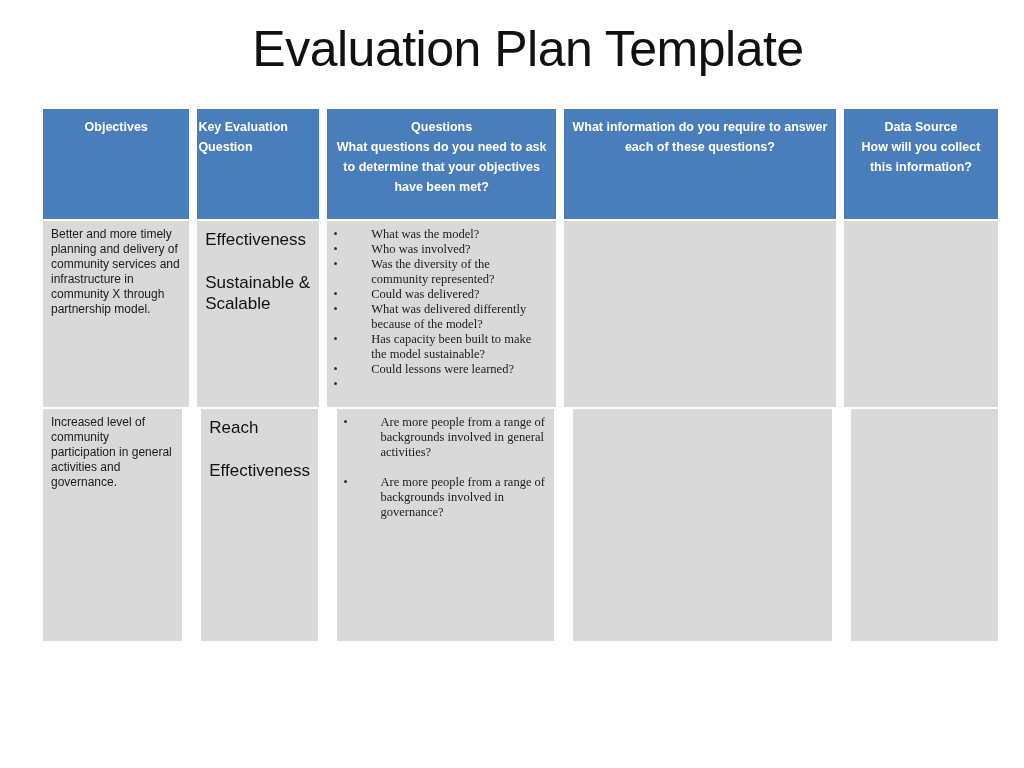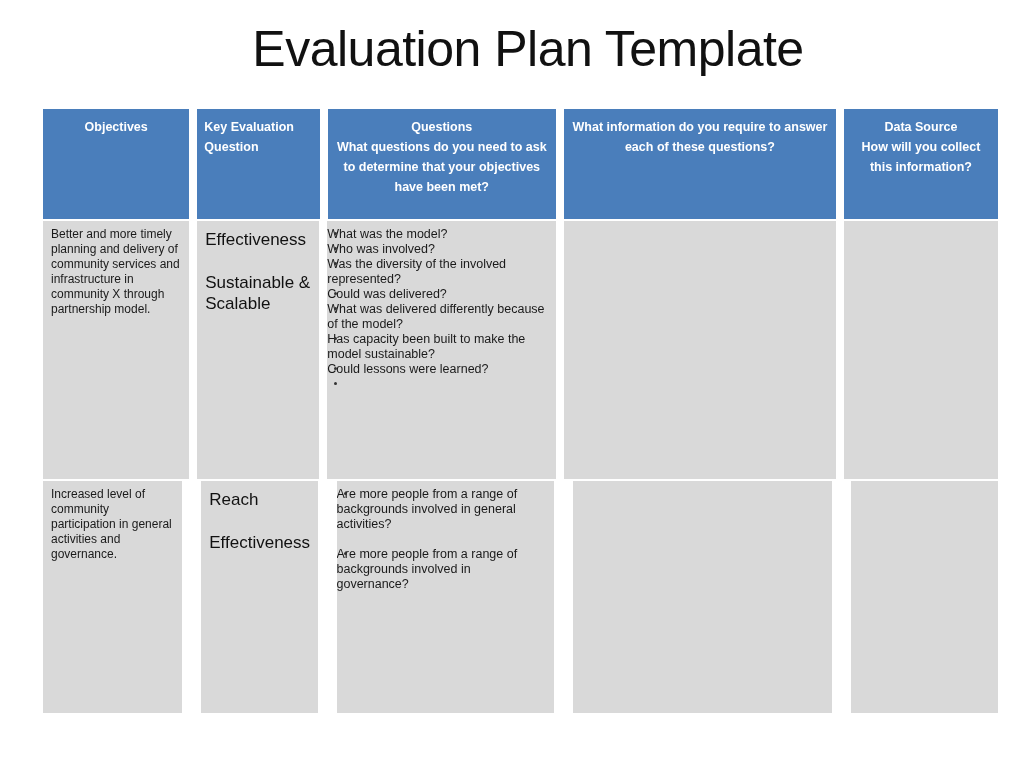--- a/index.html
+++ b/index.html
@@ -66,24 +66,24 @@
   .head-cell {
     background: #4a7ebb;
     color: #ffffff;
     font-family: "Liberation Sans", sans-serif;
     font-weight: bold;
     font-size: 12.5px;
     line-height: 20px;
     padding: 8px 7px 0 7px;
     text-align: center;
   }
-  .head-cell.left { text-align: left; padding-left: 7px; }
-
-  
-  .body-row-1 { height: 258px; margin-bottom: 2px; }
+  .head-cell.left { text-align: left; padding-left: 1px; }
+
+  
+  .body-row-1 { height: 186px; margin-bottom: 2px; }
   .body-row-2 { height: 232px; gap: 11px; }
 
   .body-cell {
     background: #d9d9d9;
   }
 
   
   .obj-text {
     font-family: "Liberation Sans", sans-serif;
     font-size: 12px;
@@ -104,24 +104,25 @@
   .keq-list .keq-item:last-child { margin-bottom: 0; }
 
   
   .q-list {
     list-style: none;
     margin: 0;
     padding: 6px 8px 0 0;
   }
   .q-item {
     position: relative;
-    font-family: Liberation Sans, sans-serif;
+    font-family: Liberation Serif, serif;
     font-size: 12.5px;
     line-height: 15px;
     color: #1a1a1a;
+    padding-left: 44px;
     margin-bottom: 0;
   }
   .q-item.gap { margin-top: 15px; }
   .q-item .bullet {
     position: absolute;
     left: 7px;
     top: 5px;
     width: 3px;
     height: 3px;
     background: #333333;
@@ -164,21 +165,21 @@
     <div class="cell body-cell col-2">
       <div class="keq-list">
         <div class="keq-item">Effectiveness</div>
         <div class="keq-item">Sustainable &amp; Scalable</div>
       </div>
     </div>
     <div class="cell body-cell col-3">
       <ul class="q-list">
         <li class="q-item"><span class="bullet"></span><span>What was the model?</span></li>
         <li class="q-item"><span class="bullet"></span><span>Who was involved?</span></li>
-        <li class="q-item"><span class="bullet"></span><span>Was the diversity of the involved represented?</span></li>
+        <li class="q-item"><span class="bullet"></span><span>Was the diversity of the community represented?</span></li>
         <li class="q-item"><span class="bullet"></span><span>Could was delivered?</span></li>
         <li class="q-item"><span class="bullet"></span><span>What was delivered differently because of the model?</span></li>
         <li class="q-item"><span class="bullet"></span><span>Has capacity been built to make the model sustainable?</span></li>
         <li class="q-item"><span class="bullet"></span><span>Could lessons were learned?</span></li>
         <li class="q-item"><span class="bullet"></span></li>
       </ul>
     </div>
     <div class="cell body-cell col-4">
       <div class="obj-text"></div>
     </div>

